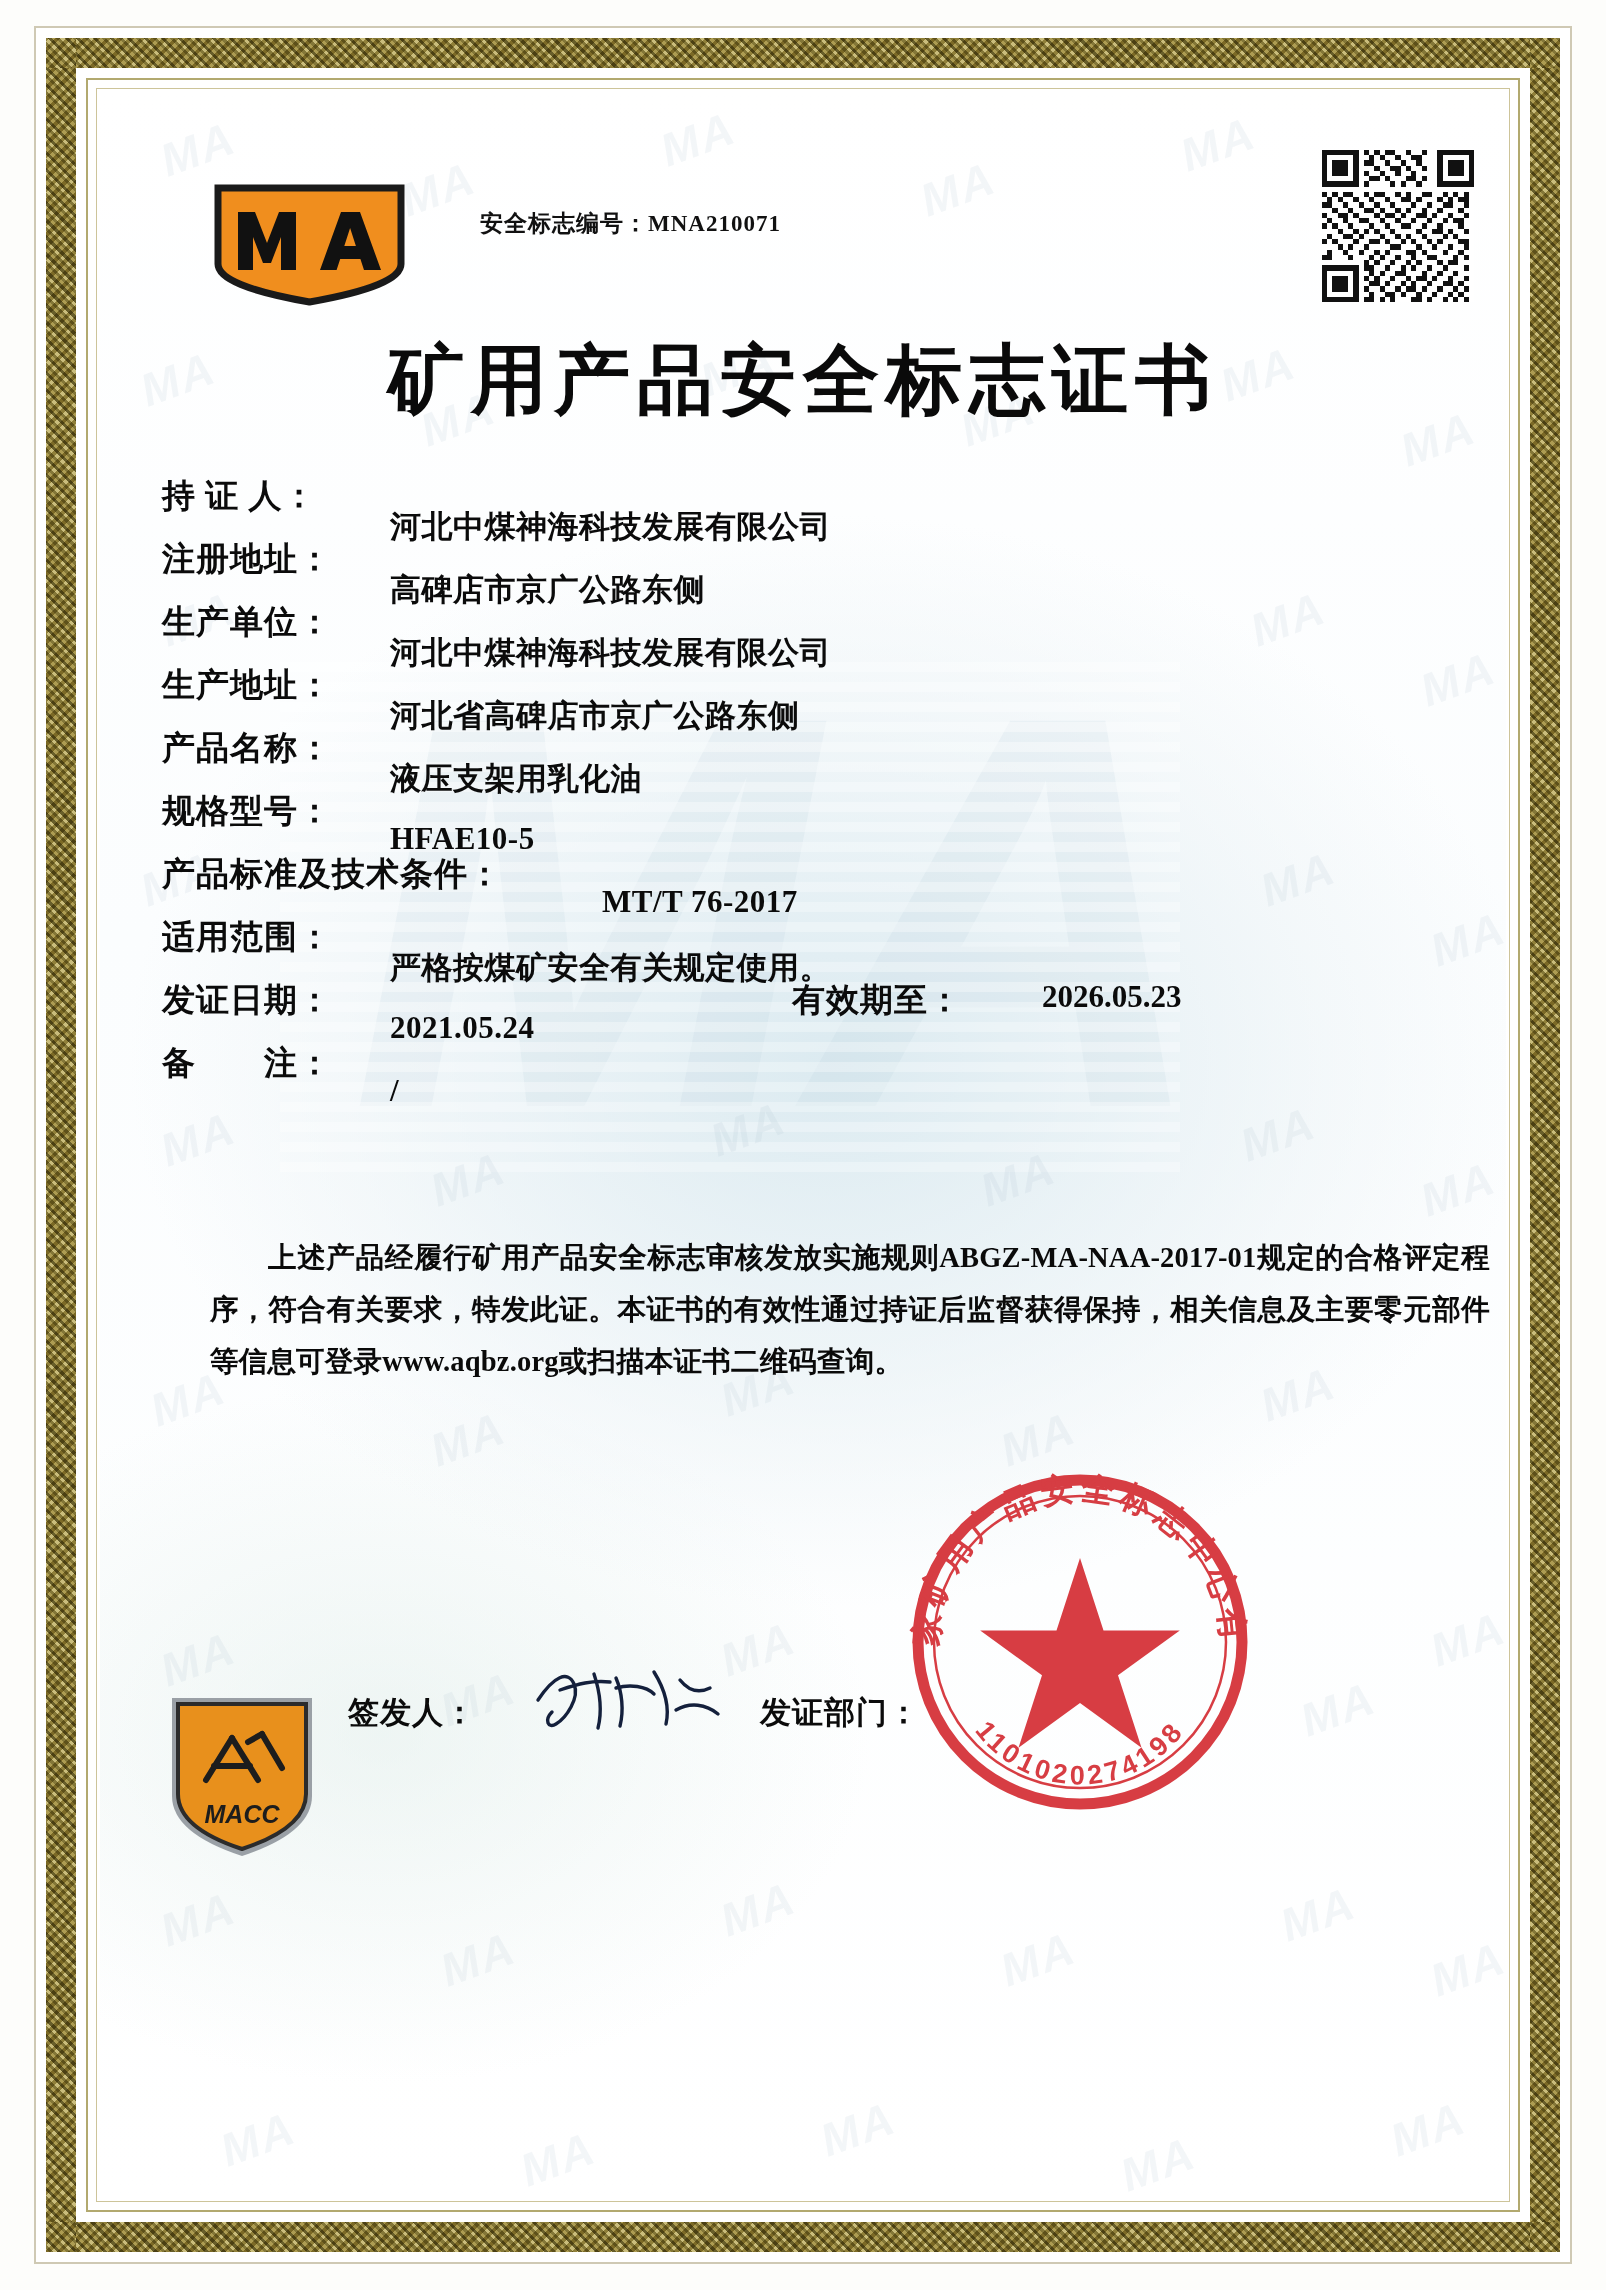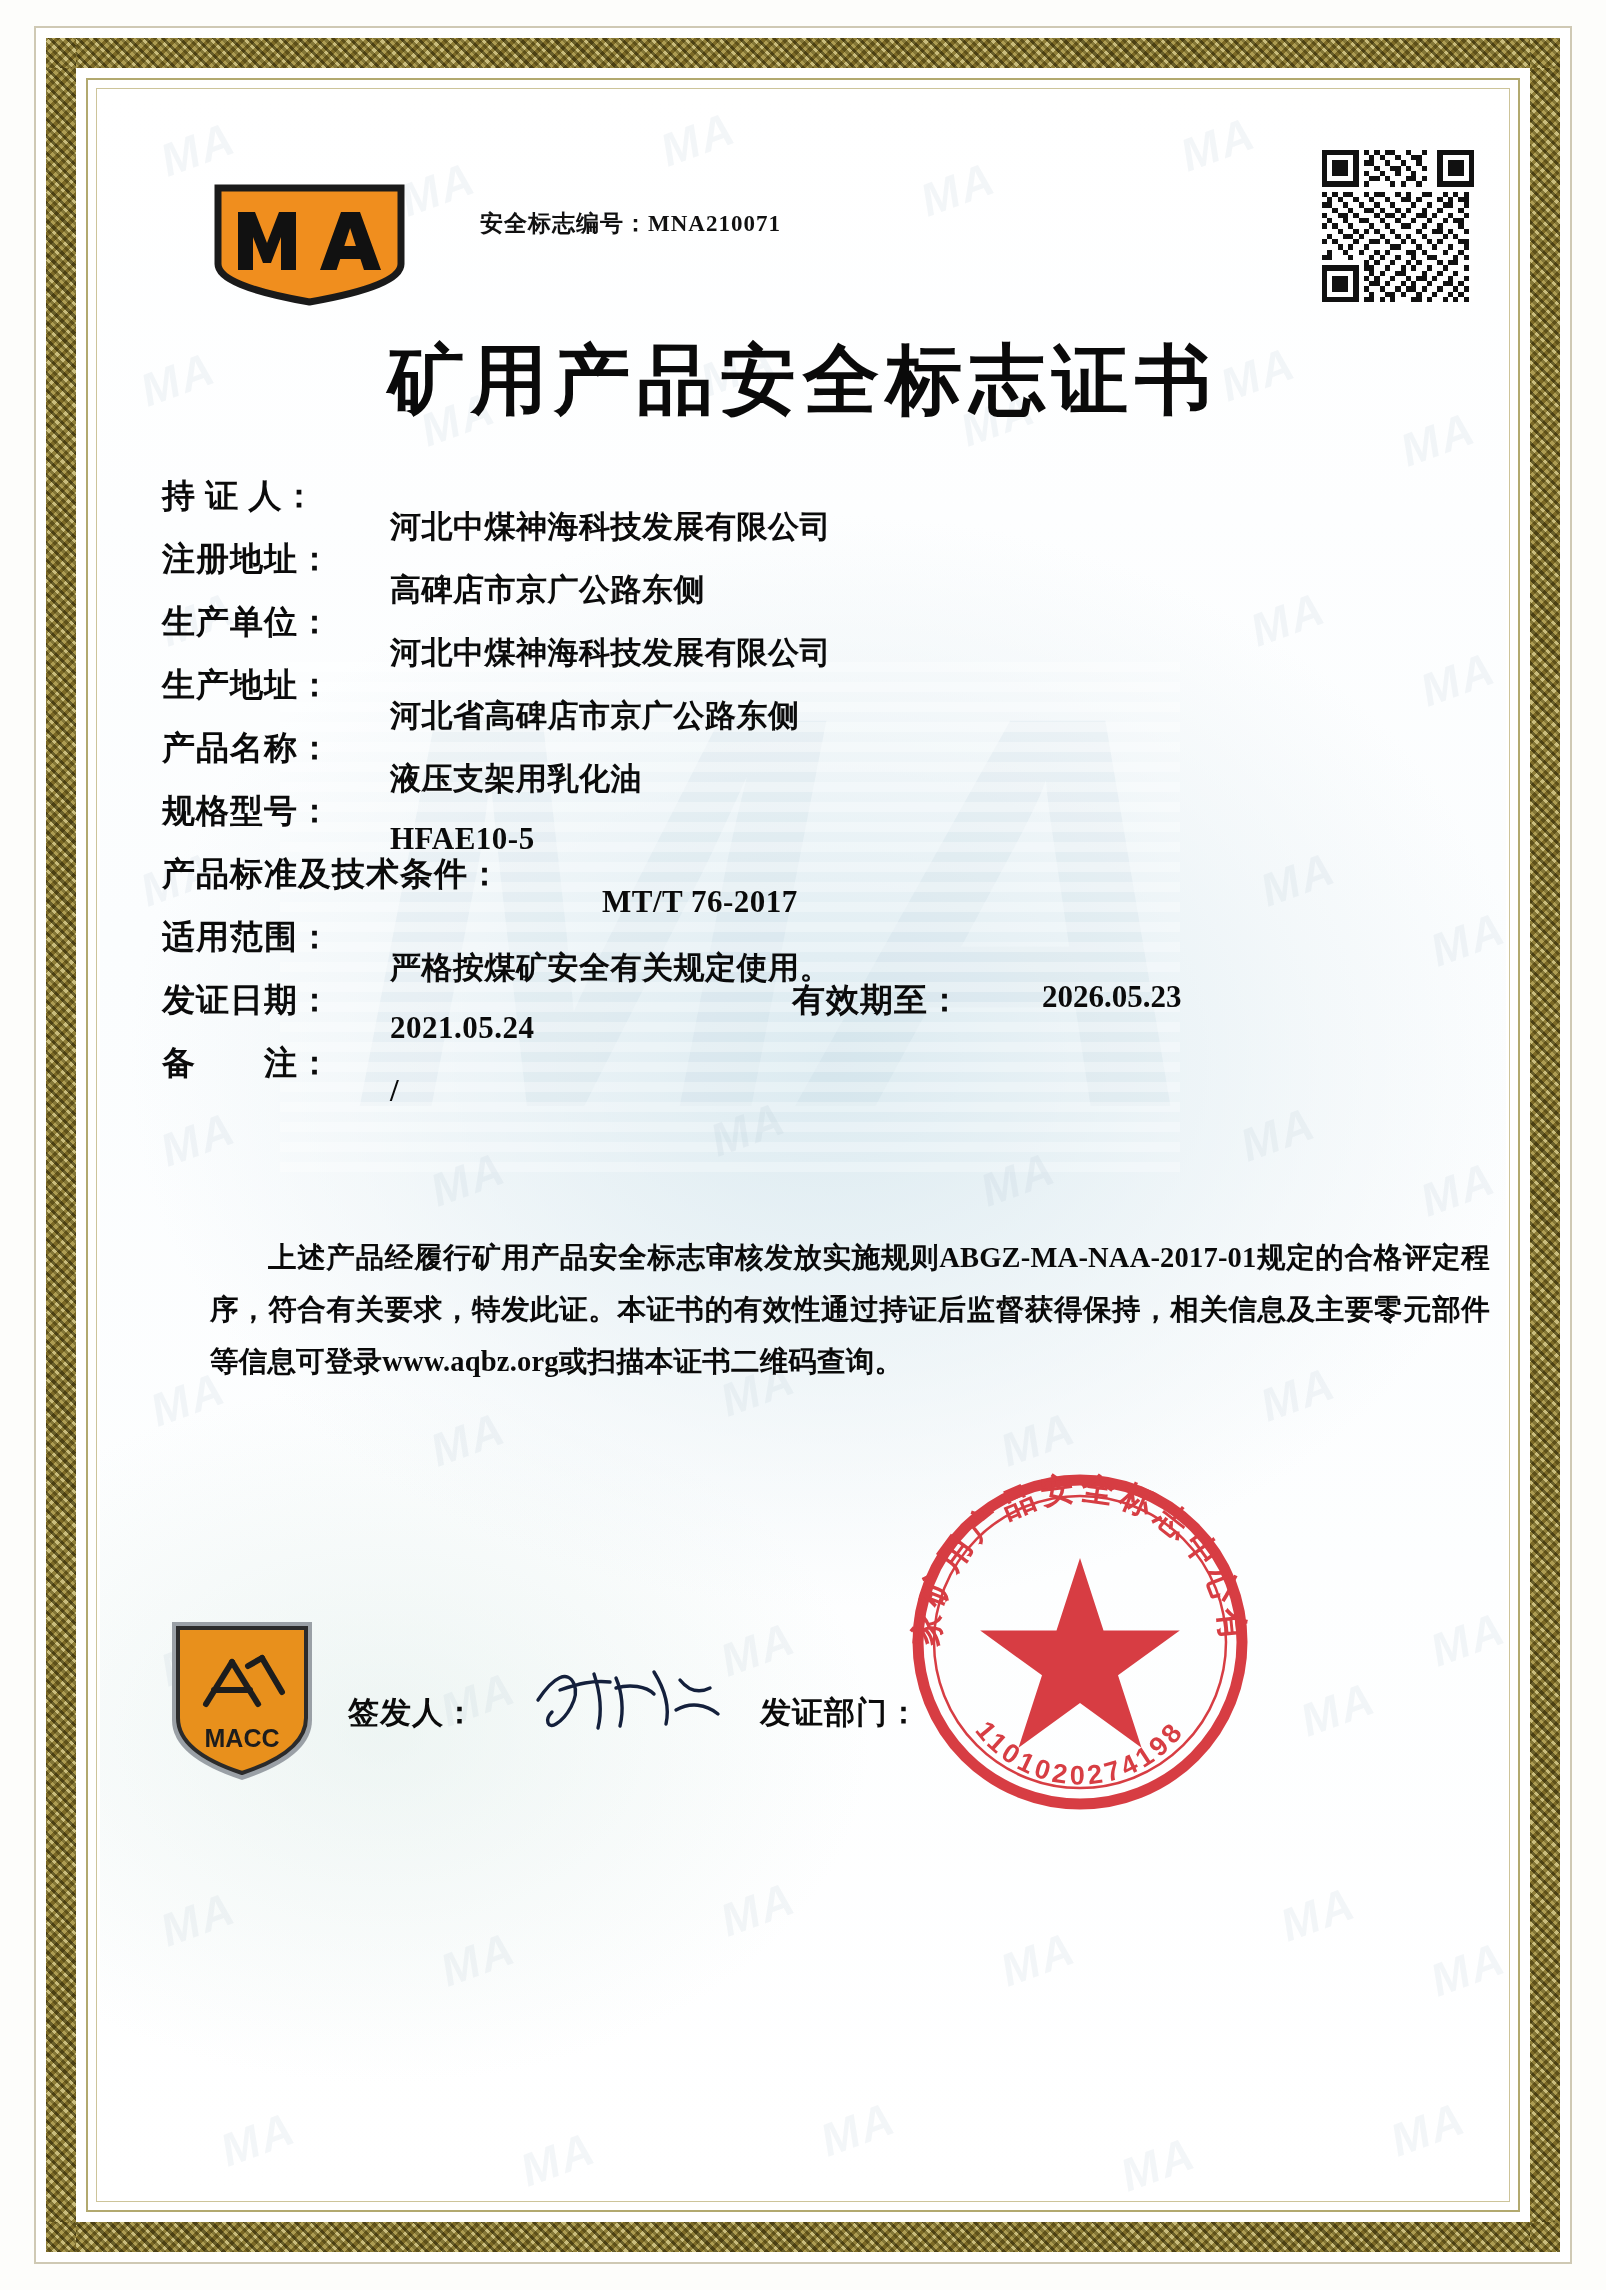--- a/index.html
+++ b/index.html
@@ -229,22 +229,22 @@
     color: #0a0a0a;
     text-align: justify;
     text-indent: 58px;
     letter-spacing: 0.2px;
     margin-left: 44px;
   }
 
   
   .macc-badge {
     position: absolute;
-    left: 62px; top: 1520px;
-    width: 160px; height: 175px;
+    left: 62px; top: 1596px;
+    width: 160px; height: 175px; font-style: italic;
   }
   .issuer-label {
     position: absolute;
     left: 248px; top: 1600px;
     font-family: "Liberation Serif", serif;
     font-size: 31px;
     font-weight: 700;
     letter-spacing: 1px;
     color: #0b0b0b;
     white-space: nowrap;

